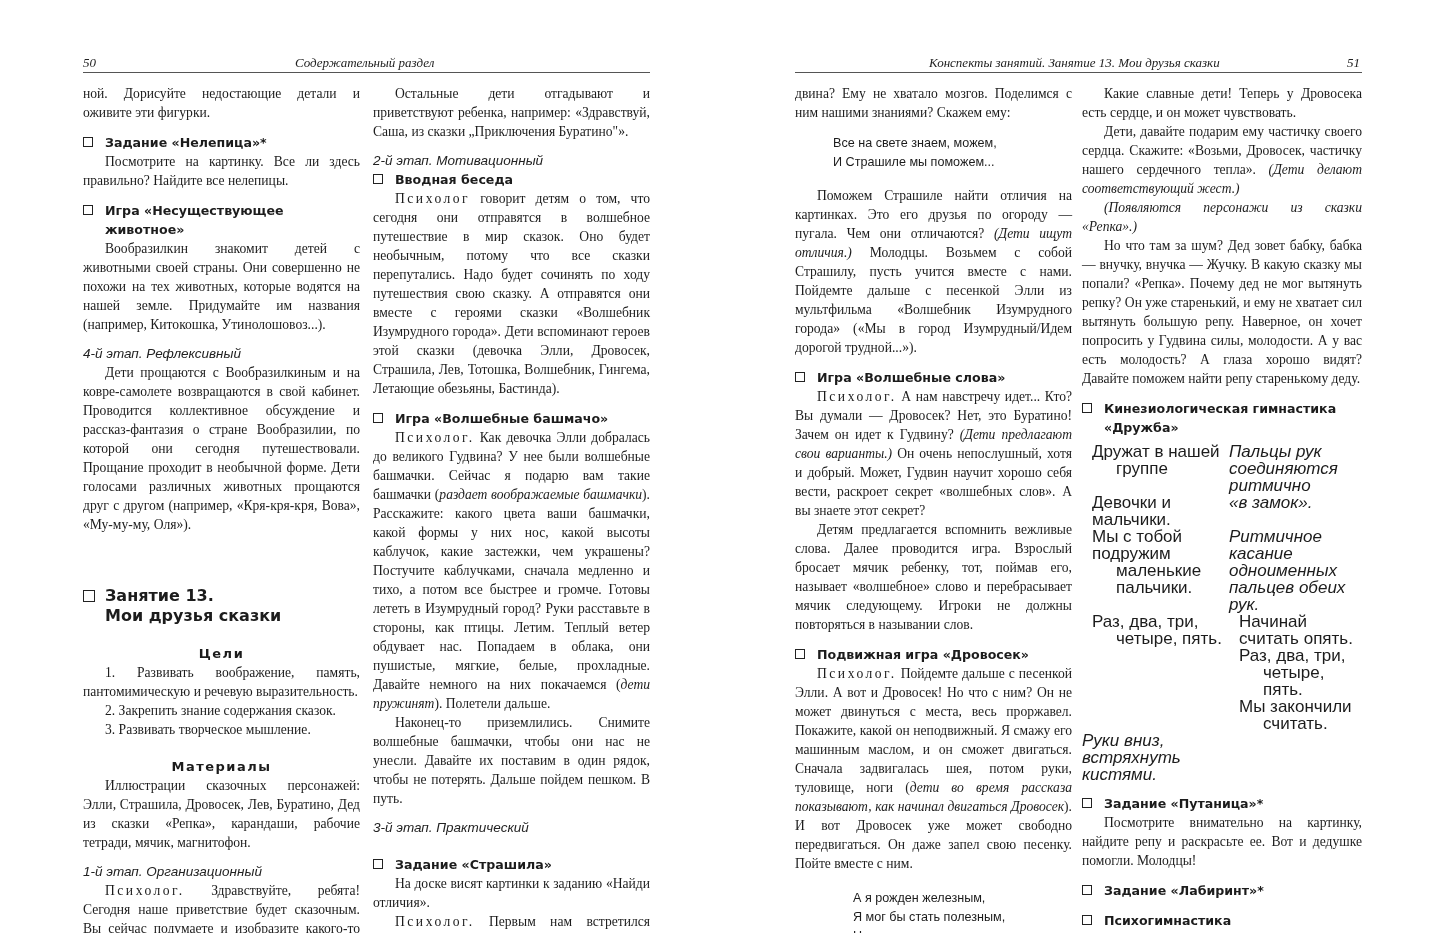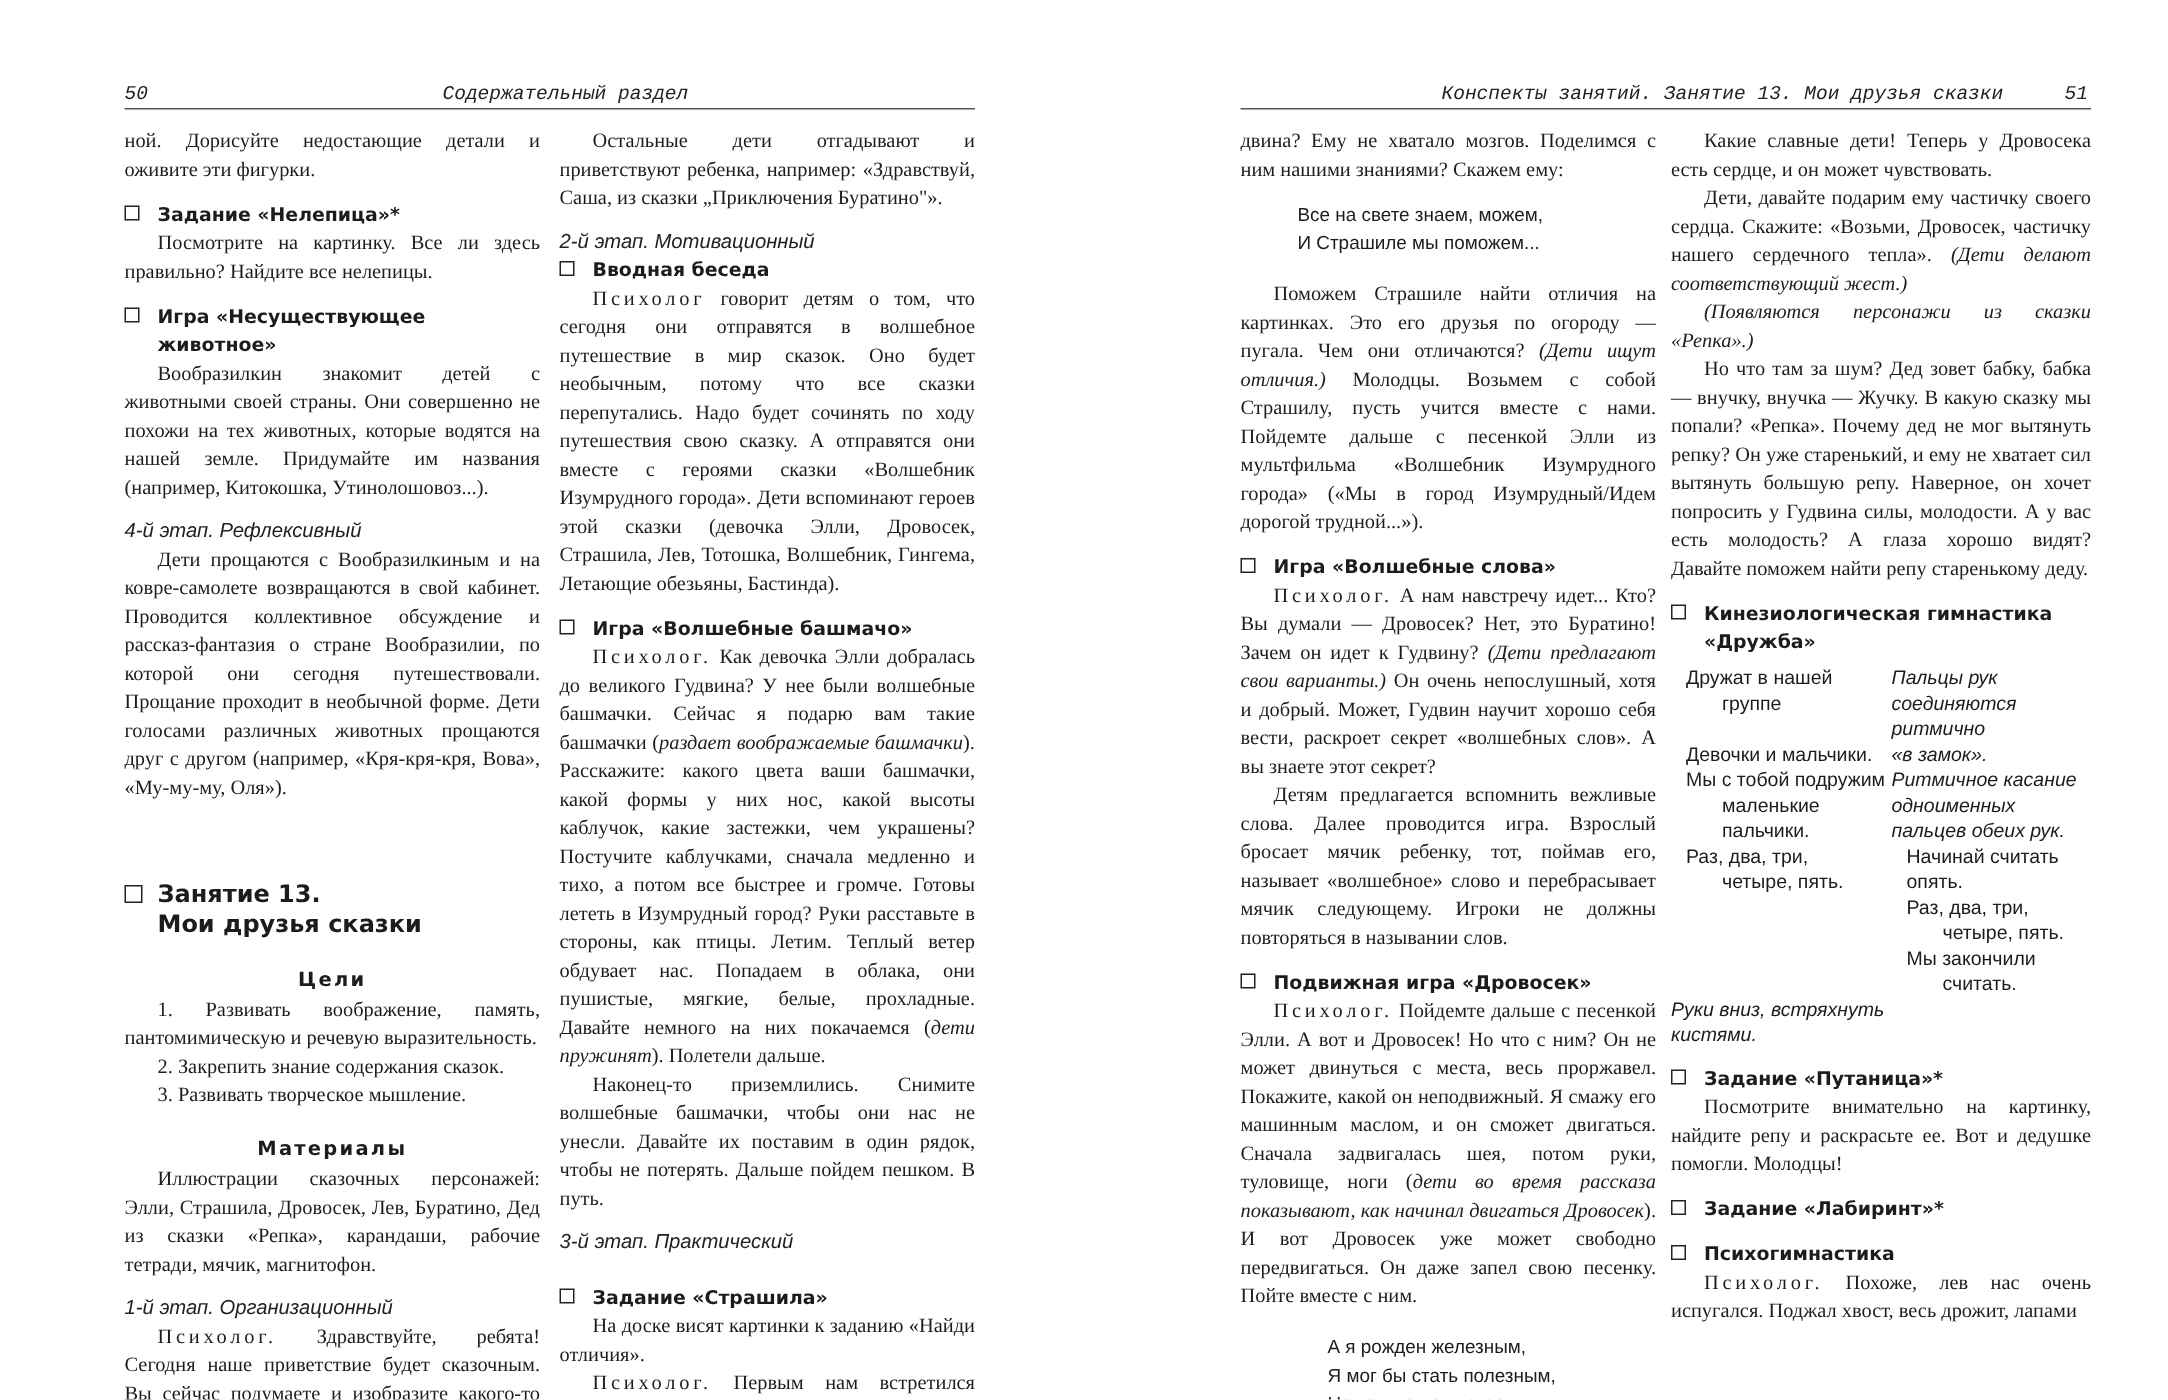--- a/index.html
+++ b/index.html
@@ -3,24 +3,24 @@
 <meta charset="utf-8">
 <style>
   html, body { margin:0; padding:0; }
   body {
     width:1445px; height:933px; background:#ffffff; position:relative; overflow:hidden;
     color:#1c1c1c;
     font-family:"Liberation Serif", "DejaVu Serif", serif;
   }
   .page { position:absolute; top:52px; width:567px; }
   .page.left { left:83px; }
-  .page.right { left:827px; }
+  .page.right { left:795px; }
   .header {
     height:20px; border-bottom:1.5px solid #555; position:relative;
-    font-family:Liberation Mono, monospace; font-style:italic; font-size:13px; color:#222;
+    font-family:Liberation Serif, serif; font-style:italic; font-size:13px; color:#222;
   }
   .header .num { position:absolute; top:3px; }
   .header .title { position:absolute; top:3px; }
   .page.left .header .num { left:0; }
   .page.left .header .title { left:212px; }
   .page.right .header .num { right:2px; }
   .page.right .header .title { left:134px; }
   .cols { position:absolute; top:32px; left:0; width:567px; }
   .col { position:absolute; top:0; width:277px; }
   .page.left .col.c1 { left:0; }
@@ -52,21 +52,21 @@
   .subhead {
     text-align:center; font-family:"DejaVu Sans", "Liberation Sans", sans-serif; font-weight:bold;
     font-size:13px; letter-spacing:1.5px; line-height:19px; margin-top:18px;
   }
   .poem {
     font-family:"Liberation Sans", "DejaVu Sans", sans-serif; font-size:12.6px; line-height:19px;
     margin:12px 0 14px 38px;
   }
   .poem2 { margin:16px 0 0 58px; }
   .kin { display:grid; grid-template-columns:147px 130px; margin-top:6px;
-         font-family:"Liberation Sans", "DejaVu Sans", sans-serif; font-size:13px; line-height:17px; }
+         font-family:"Liberation Sans", "DejaVu Sans", sans-serif; font-size:17px; line-height:17px; }
   .kin .l { padding-left:10px; }
   .kin .l .cont { padding-left:24px; display:block; }
   .kin .r { font-style:italic; }
 </style>
 </head>
 <body>
 
 <div class="page left">
   <div class="header">
     <span class="num">50</span>

